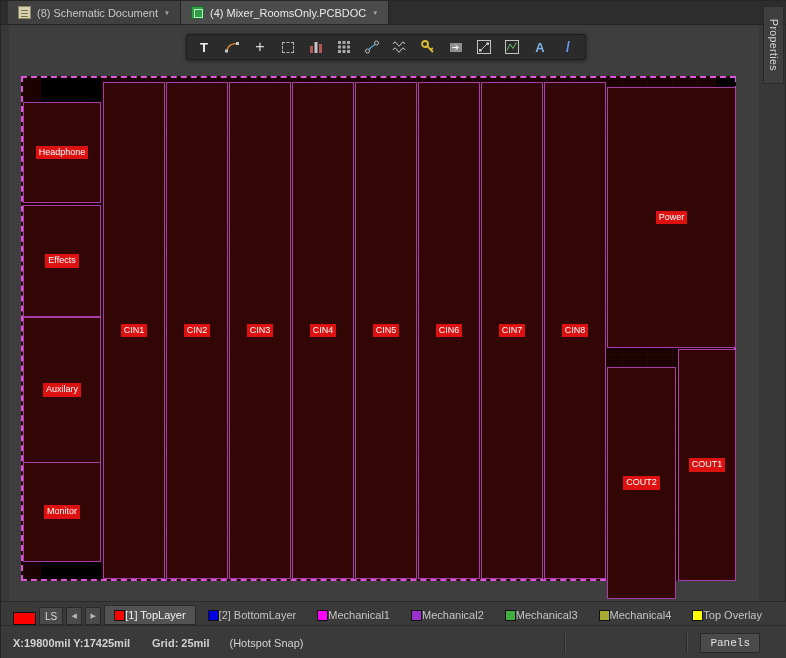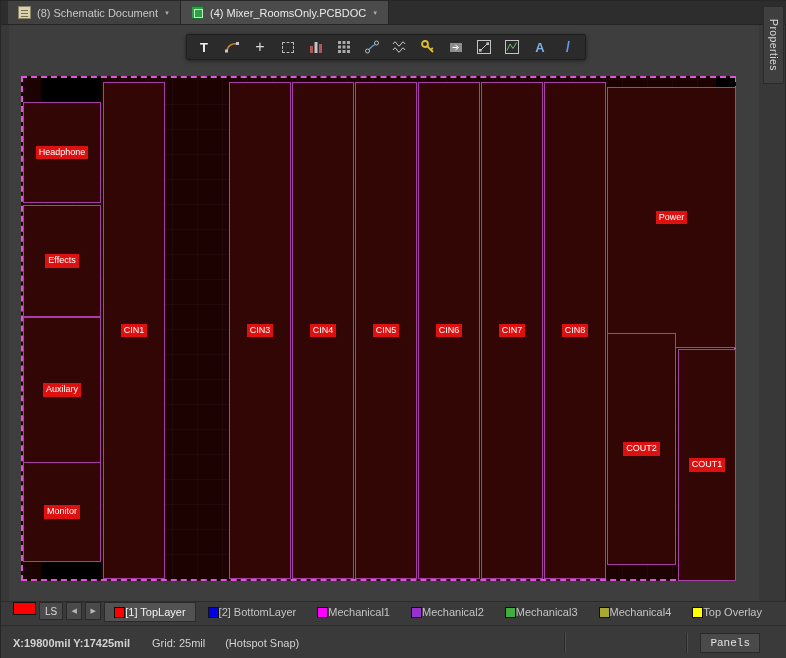--- a/index.html
+++ b/index.html
@@ -94,33 +94,33 @@
   .r-aux { left: 0px;  top: 239px; width: 78px; height: 146px; }
   .r-mon { left: 0px;  top: 384px; width: 78px; height: 100px; text-align: center; }
 
   
   .ch { top: 4px; height: 497px; width: 62px; }
   .ch1 { left: 80px; }  .ch2 { left: 143px; } .ch3 { left: 206px; } .ch4 { left: 269px; }
   .ch5 { left: 332px; } .ch6 { left: 395px; } .ch7 { left: 458px; } .ch8 { left: 521px; }
 
   
   .r-pwr   { left: 584px; top: 9px;   width: 129px; height: 261px; }
-  .r-cout2 { left: 584px; top: 255px; width: 69px;  height: 232px; }
+  .r-cout2 { left: 584px; top: 289px; width: 69px;  height: 232px; }
   .r-cout1 { left: 655px; top: 271px; width: 58px;  height: 232px; }
 
   .n-tl { left: 18px;  top: 0px;   width: 60px; height: 24px; }
   .n-bl { left: 18px;  top: 482px; width: 60px; height: 19px; }
   .n-tr { left: 693px; top: 0px;   width: 19px; height: 22px; }
   .n-br { left: 693px; top: 483px; width: 19px; height: 18px; }
 
   
   .layerbar {
     position: absolute; left: 0; top: 600px; width: 786px; height: 24px;
     background: #3a3a3a; border-top: 1px solid #2b2b2b;
-    display: flex; align-items: flex-start; padding-left: 12px; gap: 3px;
+    display: flex; align-items: flex-end; padding-left: 12px; gap: 3px;
     overflow: hidden; white-space: nowrap;
   }
   .cur-swatch { width: 23px; height: 13px; border: 1px solid #101010; flex: 0 0 auto; cursor: pointer; }
   .ls-btn, .nav-btn {
     height: 18px; background: #4a4a4a; border: 1px solid #292929;
     color: #dcdcdc; font-size: 10px; font-family: inherit;
     display: flex; align-items: center; justify-content: center; cursor: pointer;
     flex: 0 0 auto;
   }
   .ls-btn { padding: 0 5px; }
@@ -135,21 +135,21 @@
   }
   .layer-swatch { width: 11px; height: 11px; border: 1px solid #101010; flex: 0 0 auto; }
 
   
   .statusbar {
     position: absolute; left: 0; top: 624px; width: 786px; height: 34px;
     background: #3a3a3a; border-top: 1px solid #2b2b2b;
     display: flex; align-items: center; font-size: 11px; color: #d2d2d2;
   }
   .sb-coords { margin-left: 12px; font-weight: bold; }
-  .sb-grid { margin-left: 22px; }
+  .sb-grid { margin-left: 22px; font-weight: bold; }
   .sb-snap { margin-left: 20px; }
   .sb-sep { width: 2px; height: 20px; border-left: 1px solid #2b2b2b; border-right: 1px solid #4c4c4c; }
   .sb-fill { flex: 1; }
   .sb-gap { width: 120px; }
   .panels-btn {
     height: 20px; padding: 0 9px; margin-right: 27px; margin-left: 12px;
     background: #4a4a4a; border: 1px solid #292929; color: #e0e0e0;
     font-size: 11px; font-family: Liberation Mono, monospace; cursor: pointer;
   }
 </style>
@@ -275,20 +275,23 @@
       <div class="room r-aux">
         <span class="chip">Auxilary</span>
       </div>
       <div class="room r-mon">
         <span class="chip">Monitor</span>
       </div>
 
       <div class="room ch ch1">
         <span class="chip">CIN1</span>
       </div>
+      <div class="room ch ch2">
+        <span class="chip">CIN2</span>
+      </div>
       <div class="room ch ch3">
         <span class="chip">CIN3</span>
       </div>
       <div class="room ch ch4">
         <span class="chip">CIN4</span>
       </div>
       <div class="room ch ch5">
         <span class="chip">CIN5</span>
       </div>
       <div class="room ch ch6">

